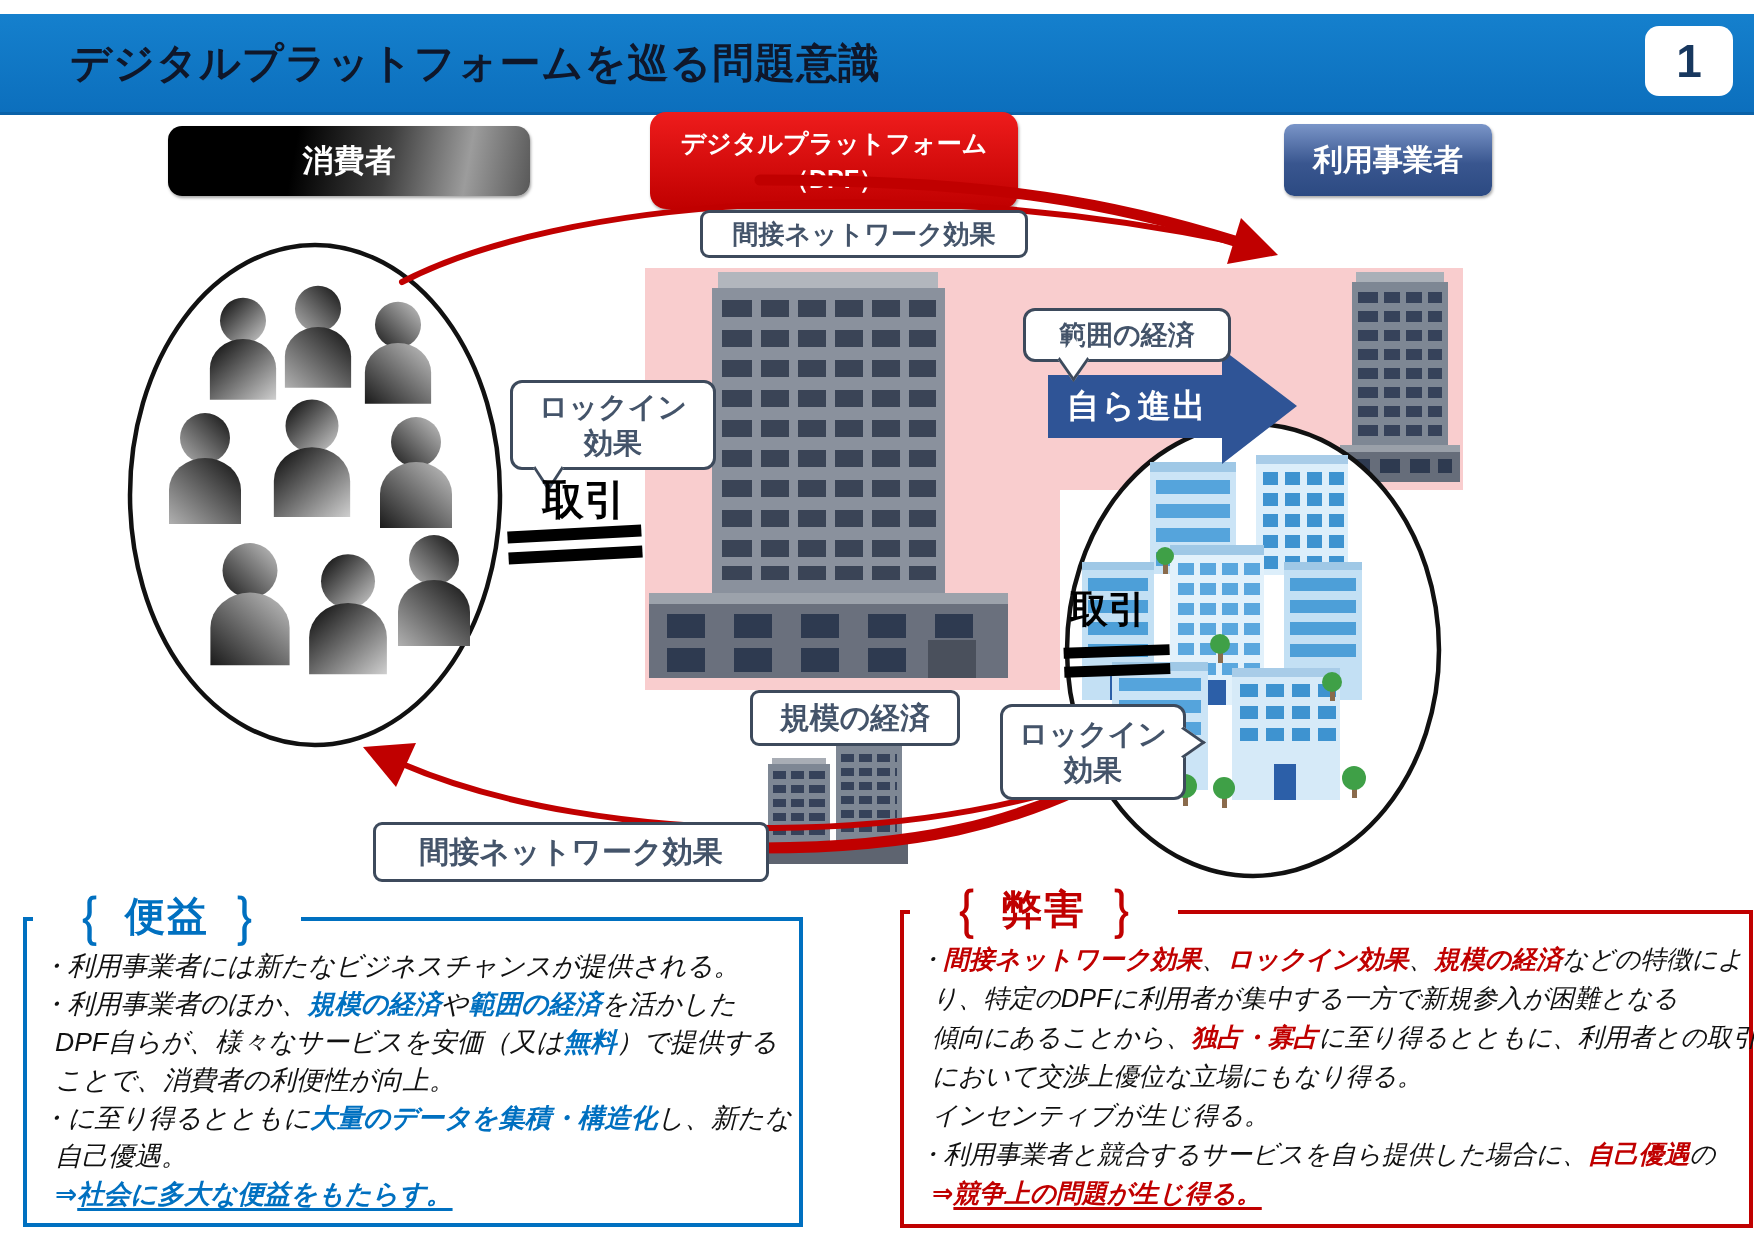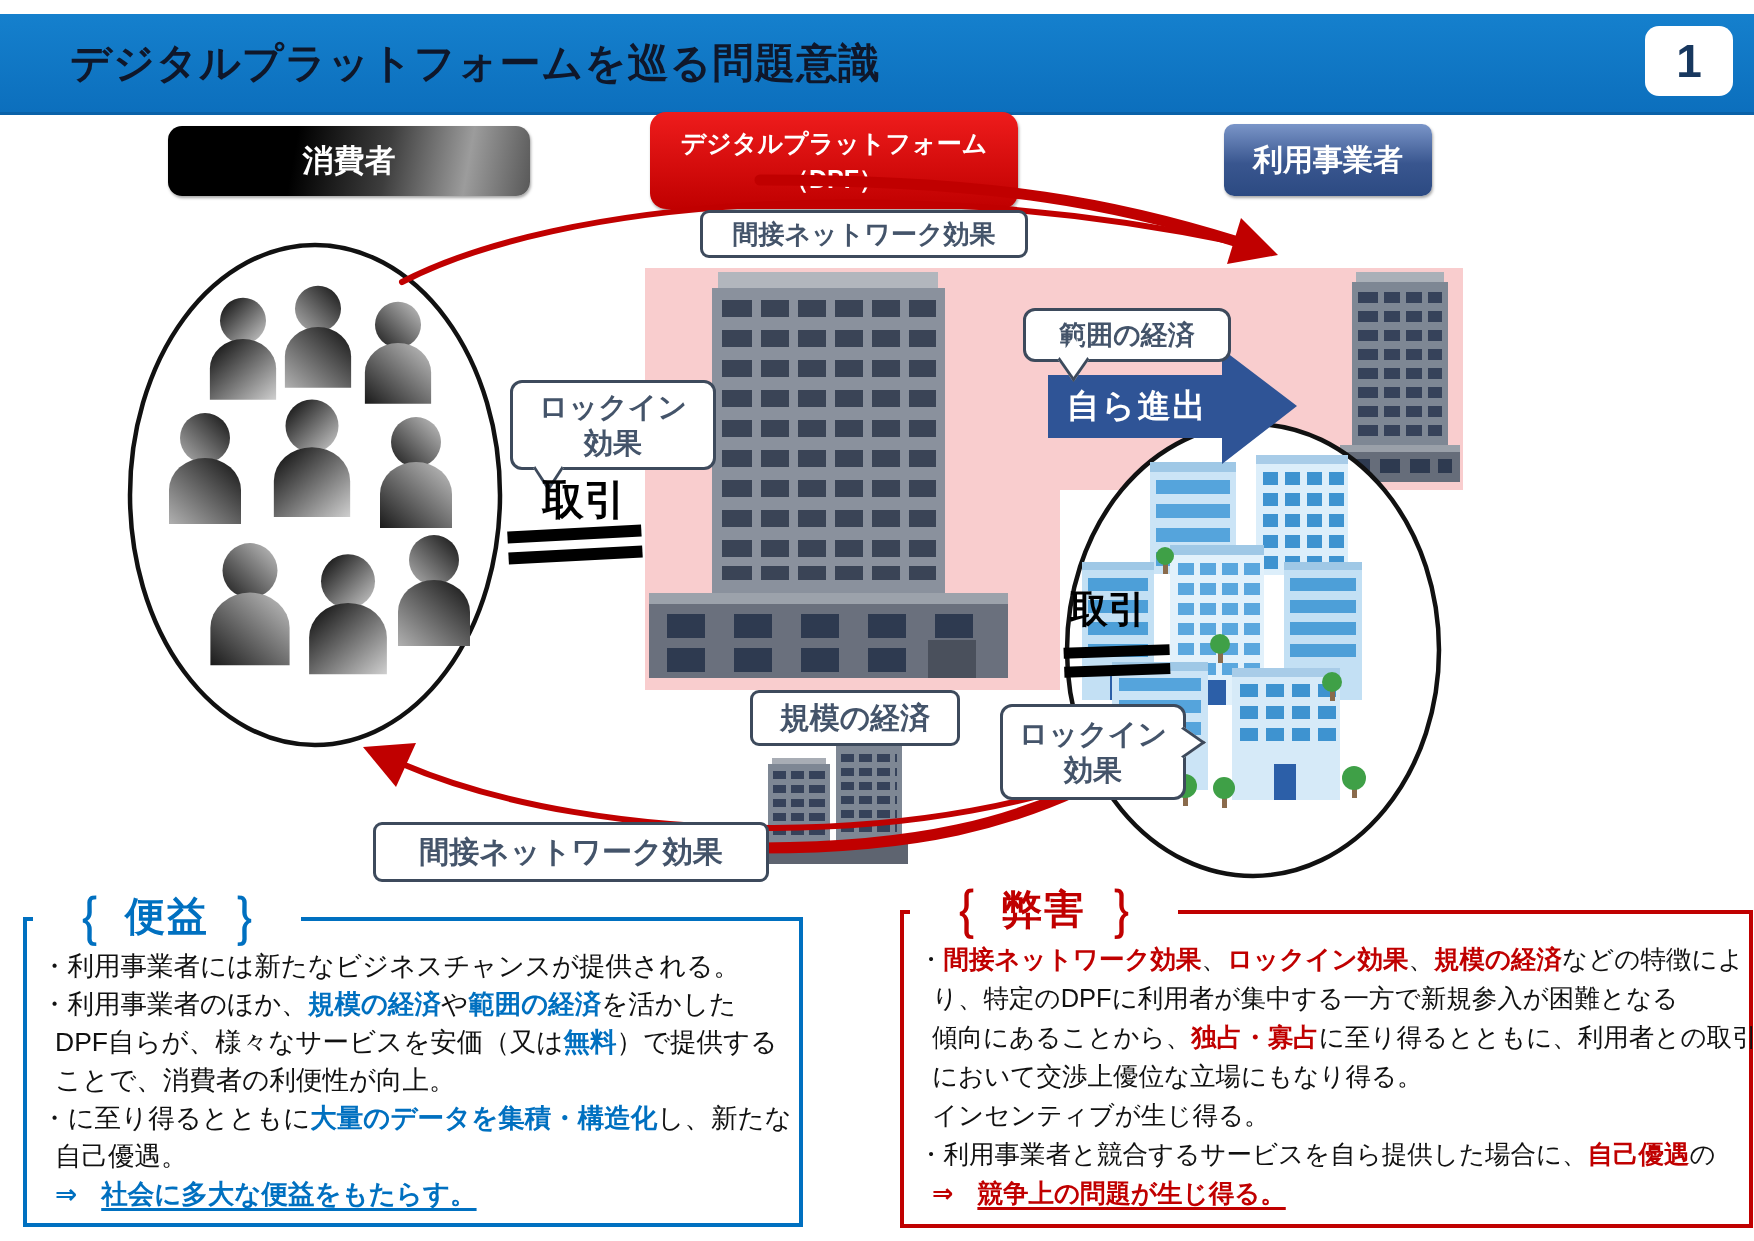--- a/index.html
+++ b/index.html
@@ -13,21 +13,21 @@
   .slide-title{left:70px;top:14px;height:98px;line-height:98px;color:#0f172a;font-size:41px;font-weight:700;letter-spacing:1px;}
   .pagebox{left:1645px;top:26px;width:88px;height:70px;background:#ffffff;border-radius:14px;
            text-align:center;line-height:70px;font-size:46px;font-weight:700;color:#17375e;}
 
   
   .pill{border-radius:12px;color:#fff;font-weight:700;text-align:center;box-shadow:1px 2px 3px rgba(0,0,0,.35);}
   .pill-consumer{left:168px;top:126px;width:362px;height:70px;line-height:70px;font-size:31px;
                  background:linear-gradient(100deg,#000 35%,#3d3d3d 60%,#9c9c9c 82%,#585858 100%);border-radius:14px;}
   .pill-dpf{left:650px;top:112px;width:368px;height:97px;font-size:25px;border-radius:16px;
             background:linear-gradient(180deg,#ee1c1c,#c00000);display:flex;flex-direction:column;justify-content:center;line-height:36px;}
-  .pill-business{left:1224px;top:124px;width:208px;height:72px;line-height:72px;font-size:30px;border-radius:10px;
+  .pill-business{left:1284px;top:124px;width:208px;height:72px;line-height:72px;font-size:30px;border-radius:10px;
             background:linear-gradient(180deg,#7a95c8 0%,#39568f 55%,#2c4a82 100%);}
 
   
   .pink{background:#f9cdce;}
   .pink1{left:645px;top:268px;width:818px;height:222px;}
   .pink2{left:645px;top:490px;width:415px;height:200px;}
 
   
   .svg-layer{left:0;top:0;width:1754px;height:1241px;pointer-events:none;}
 
@@ -57,25 +57,25 @@
   
   .bigbox{background:#fff;}
   .benefits{left:23px;top:917px;width:772px;height:302px;border:4px solid #0070c0;--acc:#0070c0;}
   .harms{left:900px;top:910px;width:845px;height:310px;border:4px solid #c00000;--acc:#c00000;}
   .box-header{position:absolute;top:-40px;left:6px;background:#fff;padding:0 14px;display:flex;align-items:center;gap:20px;}
   .box-header .brace{font-size:58px;font-weight:400;color:var(--acc);line-height:70px;}
   .box-header .htxt{font-size:40px;font-weight:700;color:var(--acc);letter-spacing:2px;}
   .boxlines{position:absolute;left:14px;top:26px;right:6px;}
   .benefits .boxlines{font-size:26.5px;line-height:38px;}
   .harms .boxlines{font-size:25.5px;line-height:39px;}
-  .tline{white-space:nowrap;color:#111;}
+  .tline{white-space:nowrap;color:#111;font-style:italic;}
   .tline.ind{padding-left:14px;}
   .sg-p{}
   .sg-b{font-weight:700;color:var(--acc);}
-  .sg-bu{font-weight:700;color:var(--acc);text-decoration:underline;text-underline-offset:5px;text-decoration-thickness:2.5px;margin-left:24px;}
+  .sg-bu{font-weight:700;color:var(--acc);text-decoration:underline;text-underline-offset:5px;text-decoration-thickness:2.5px;}
 </style>
 </head>
 <body>
 
 <div class="slide">
 
   <div class="abs titlebar"></div>
   <div class="abs slide-title">デジタルプラットフォームを巡る問題意識</div>
   <div class="abs pagebox">1</div>
 

